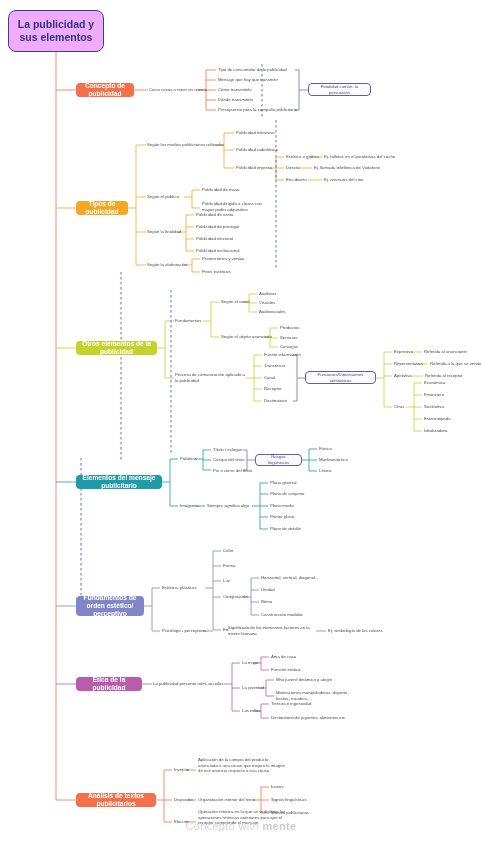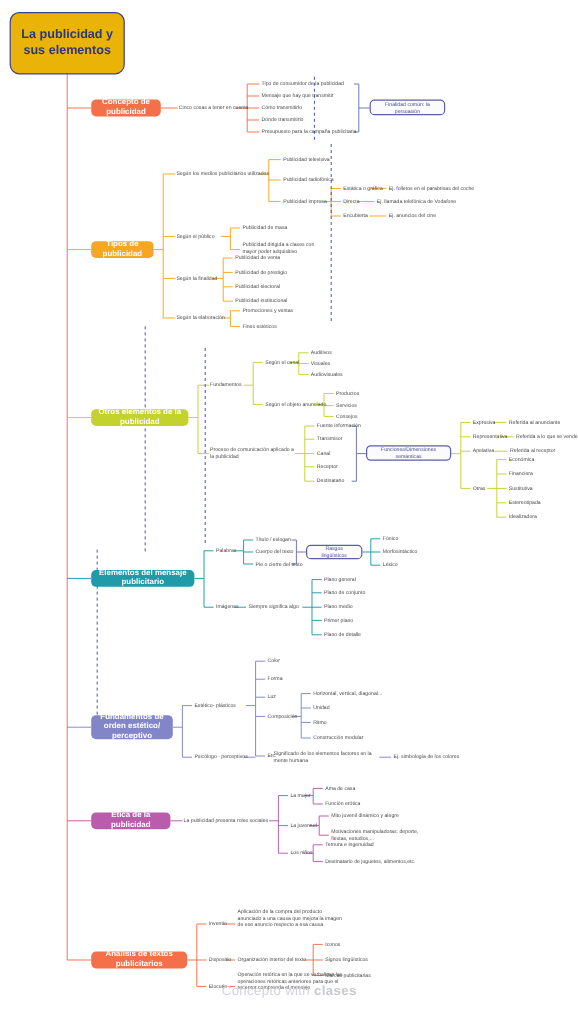--- a/index.html
+++ b/index.html
@@ -10,22 +10,22 @@
     overflow:hidden;
     position:relative;
   }
   #canvas{position:absolute;left:0;top:0;width:482px;height:848px;}
   svg#wires{position:absolute;left:0;top:0;width:482px;height:848px;pointer-events:none;}
 
   .node{position:absolute;box-sizing:border-box;}
 
   
   .root{
-    left:8px;top:10px;width:96px;height:52px;
-    border:1.6px solid #3b3f8f;border-radius:8px;background:#eab308;
+    left:8px;top:10px;width:96px;height:42px;
+    border:1.6px solid #3b3f8f;border-radius:8px;background:#f0abfc;
     color:#2f3580;font-weight:bold;font-size:10.5px;line-height:13px;
     display:flex;align-items:center;justify-content:center;text-align:center;
     padding:2px 4px;
   }
 
   
   .main{
     border-radius:4px;color:#ffffff;font-weight:bold;font-size:6.6px;
     display:flex;align-items:center;justify-content:center;text-align:center;
     padding:3px 5px;line-height:8px;
@@ -303,16 +303,16 @@
 <div class="t wrap" style="left:198px;top:757px;width:90px;">Aplicación de la compra del producto anunciado a una causa que mejora la imagen de ese anuncio respecto a esa causa</div>
 <div class="t" style="left:174px;top:797px;">Dispositio</div>
 <div class="t" style="left:198px;top:797px;">Organización interior del texto</div>
 <div class="t" style="left:271px;top:784px;">Iconos</div>
 <div class="t" style="left:271px;top:797px;">Signos lingüísticos</div>
 <div class="t" style="left:271px;top:810px;">Marcas publicitarias</div>
 <div class="t" style="left:174px;top:819px;">Elocutio</div>
 <div class="t wrap" style="left:198px;top:809px;width:95px;">Operación retórica en la que se verbalizan las operaciones retóricas anteriores para que el receptor comprenda el mensaje</div>
 
 <div class="footer">
-  <span>Concepto with </span><b>clases</b>
+  <span>Concepto with </span><b>mente</b>
 </div>
 
 </div>
 
 </body></html>

